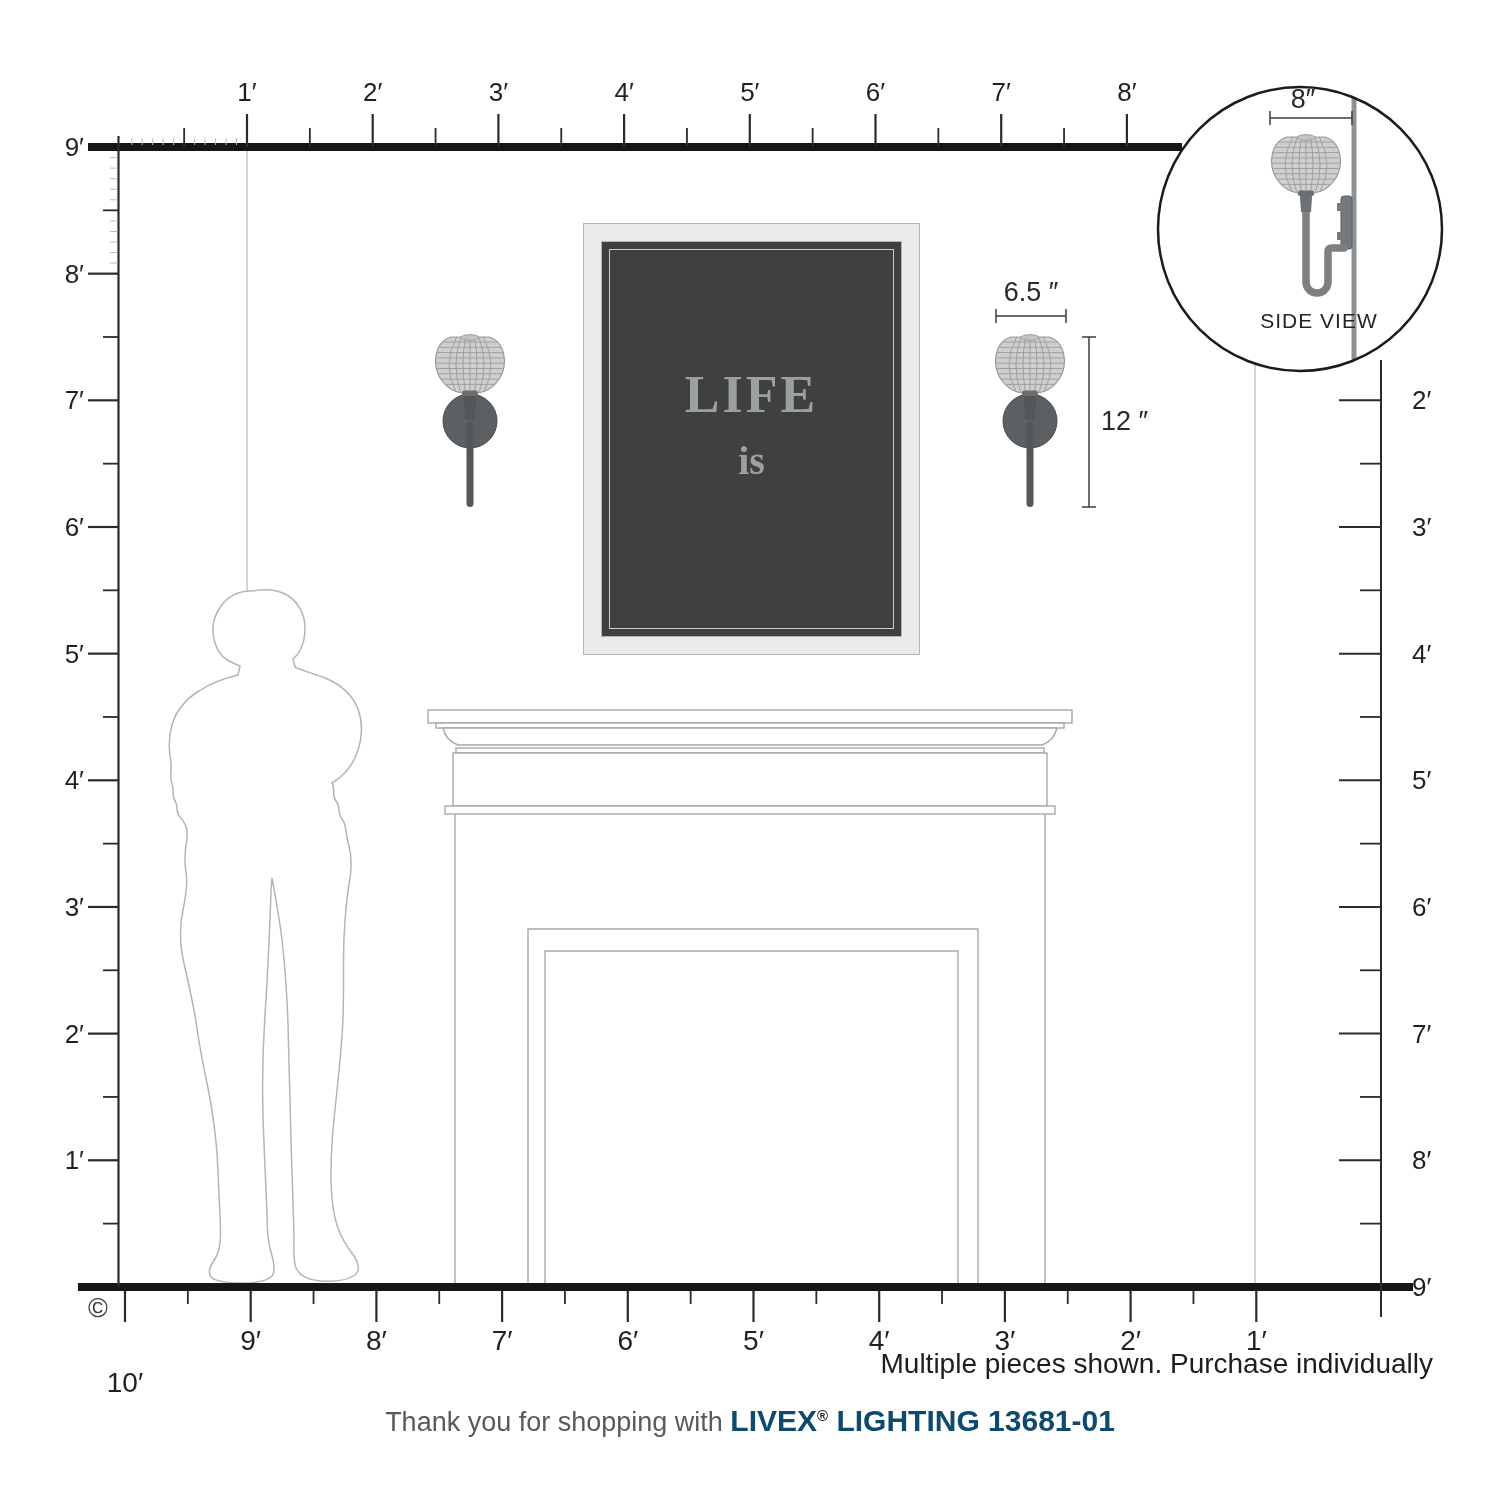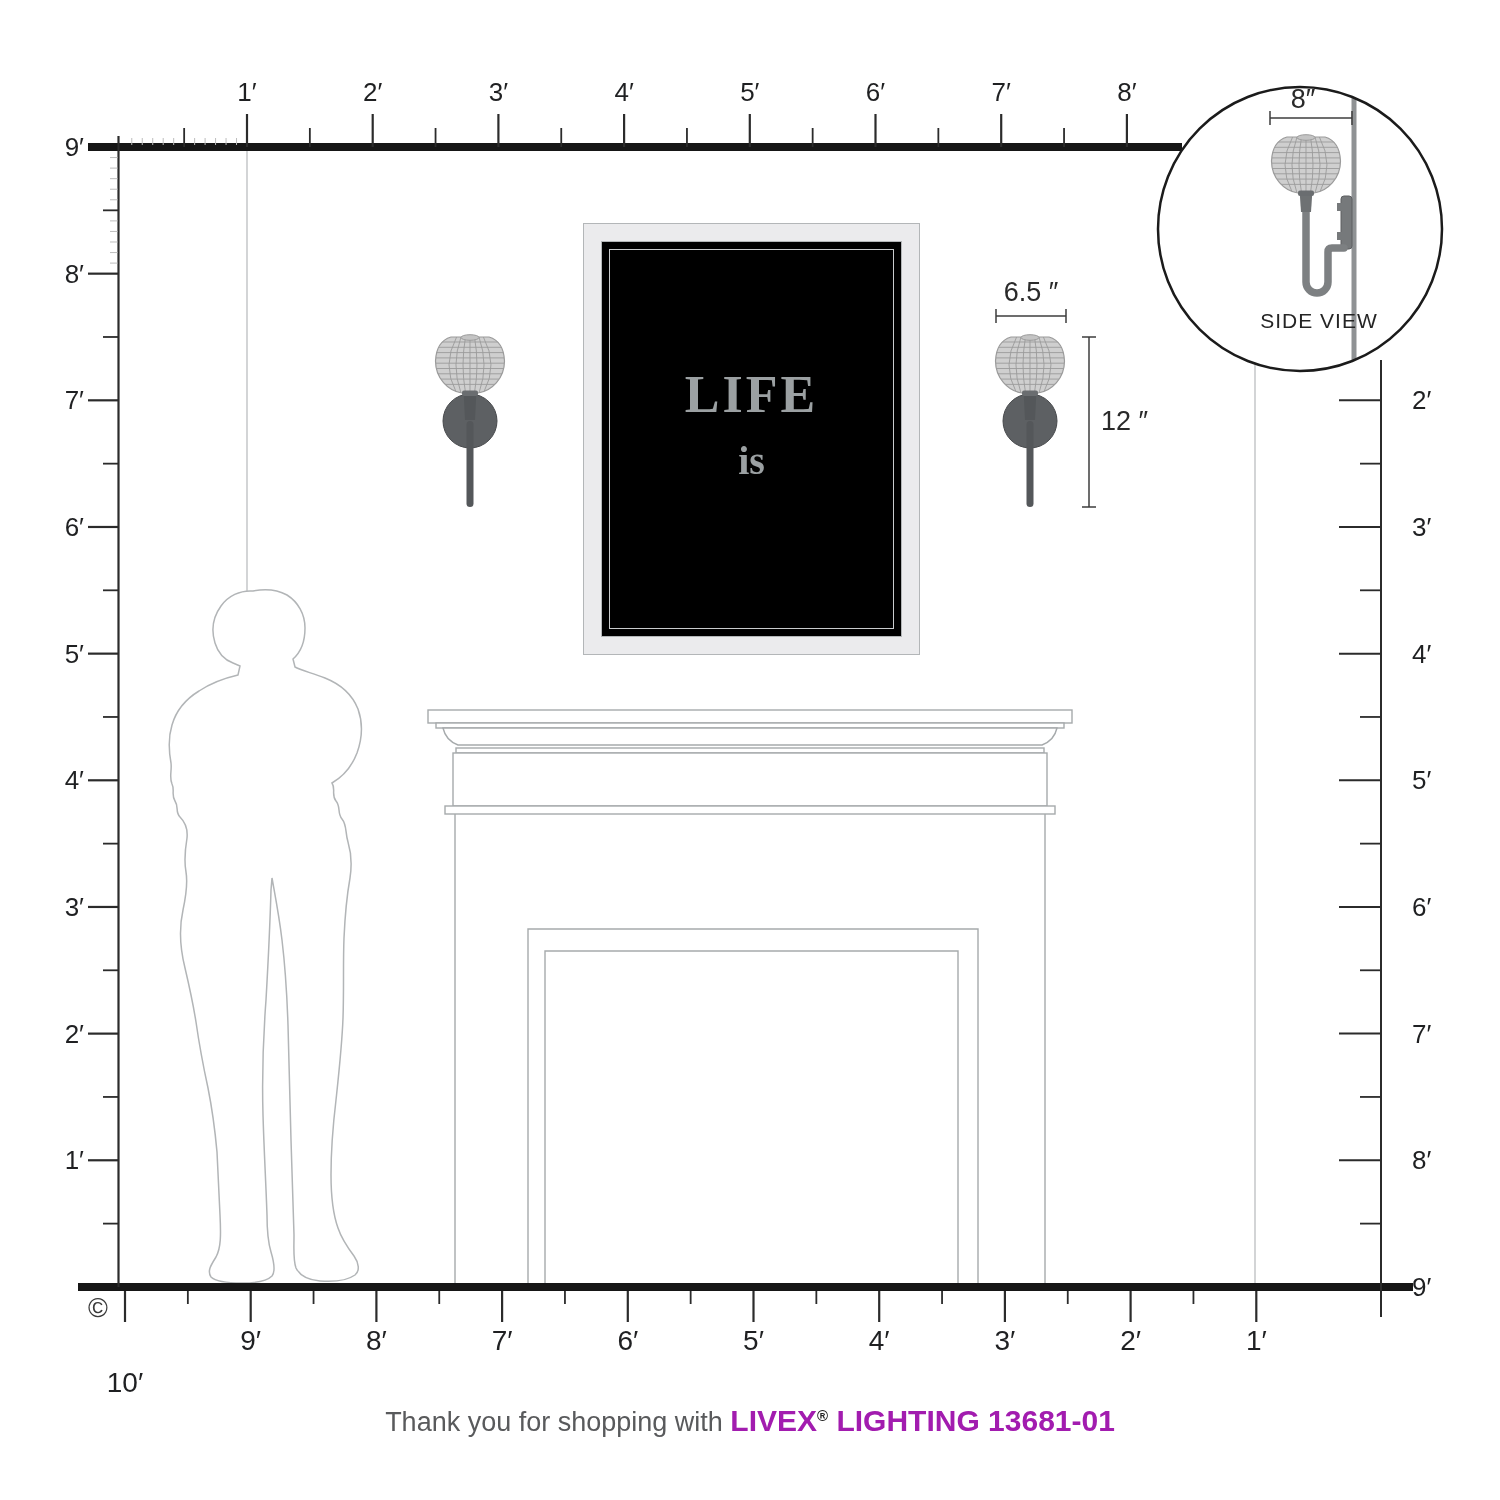--- a/index.html
+++ b/index.html
@@ -11,36 +11,36 @@
   .lbl.left{transform:translate(-100%,-50%);}
   .lbl.right{transform:translate(0,-50%);}
   .lbl.bottom{font-size:28px;}
   .dim{position:absolute;font-size:27px;color:#2a2a2a;white-space:nowrap;}
   .dim.center{transform:translate(-50%,-50%);}
   .dim.vmid{transform:translate(0,-50%);}
   .sideview{position:absolute;font-size:21px;letter-spacing:1px;color:#252525;
             transform:translate(-50%,-50%);}
   .art-frame{position:absolute;left:583px;top:223px;width:337px;height:432px;
              box-sizing:border-box;background:#ebebed;border:1px solid #b3b6b8;padding:17px;}
-  .art-mat{width:100%;height:100%;box-sizing:border-box;background:#000000;
+  .art-mat{width:100%;height:100%;box-sizing:border-box;background:#404040;
            border:1px solid #b3b6b8;padding:7px;}
   .art-inner{width:100%;height:100%;box-sizing:border-box;border:1px solid #c9cbcd;
              display:flex;flex-direction:column;align-items:center;justify-content:center;
              text-align:center;}
   .art-line1{font-family:"Liberation Serif",serif;font-size:52px;font-weight:700;
              letter-spacing:3px;color:#9ba0a2;line-height:1;margin-bottom:20px;}
   .art-line2{font-family:"Liberation Serif",serif;font-size:40px;font-weight:700;
              color:#9ba0a2;line-height:1;margin-bottom:28px;}
   .art-line3{font-family:"Liberation Serif",serif;font-style:italic;font-size:62px;
              color:#9ba0a2;line-height:1;}
   .note-multiple{position:absolute;right:67px;top:1348px;font-size:28px;color:#1d1d1f;}
   .copyright{position:absolute;left:88px;top:1293px;font-size:27px;color:#3a3a3a;}
   .footer{position:absolute;left:0;right:0;top:1404px;text-align:center;font-size:27px;
           color:#595a5c;}
-  .footer b{font-size:30px;color:#a21caf;font-weight:700;}
+  .footer b{font-size:30px;color:#0c4a6e;font-weight:700;}
   .footer sup{font-size:15px;color:#232323;font-weight:700;}
 </style>
 </head>
 <body>
 
 <div id="canvas">
 
   <svg id="scene" width="1500" height="1500" viewBox="0 0 1500 1500">
     <defs>
       <clipPath id="shadeClip">
@@ -282,14 +282,15 @@
       <span class="lbl right" style="left: 1412px; top: 526.98px;">3′</span>
       <span class="lbl right" style="left: 1412px; top: 653.64px;">4′</span>
       <span class="lbl right" style="left: 1412px; top: 780.3px;">5′</span>
       <span class="lbl right" style="left: 1412px; top: 906.96px;">6′</span>
       <span class="lbl right" style="left: 1412px; top: 1033.62px;">7′</span>
       <span class="lbl right" style="left: 1412px; top: 1160.28px;">8′</span>
       <span class="lbl right" style="left: 1412px; top: 1287px;">9′</span>
     </div>
 
   <span class="copyright">©</span>
+  <div class="note-multiple">Multiple pieces shown. Purchase individually</div>
   <div class="footer"><span>Thank you for shopping with </span><b>LIVEX</b><sup>®</sup><b> LIGHTING 13681-01</b></div>
 </div>
 
 </body></html>

